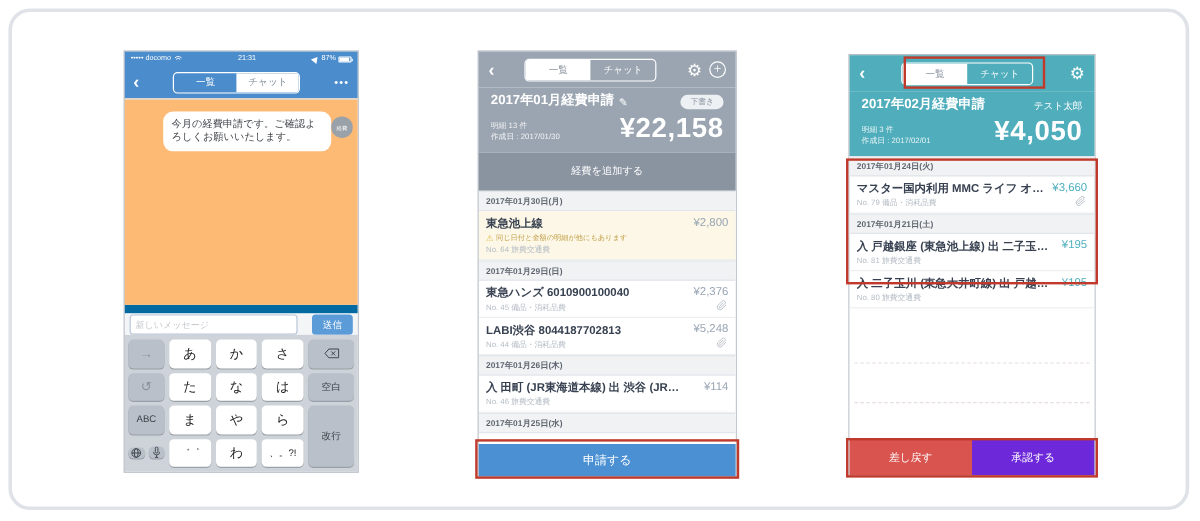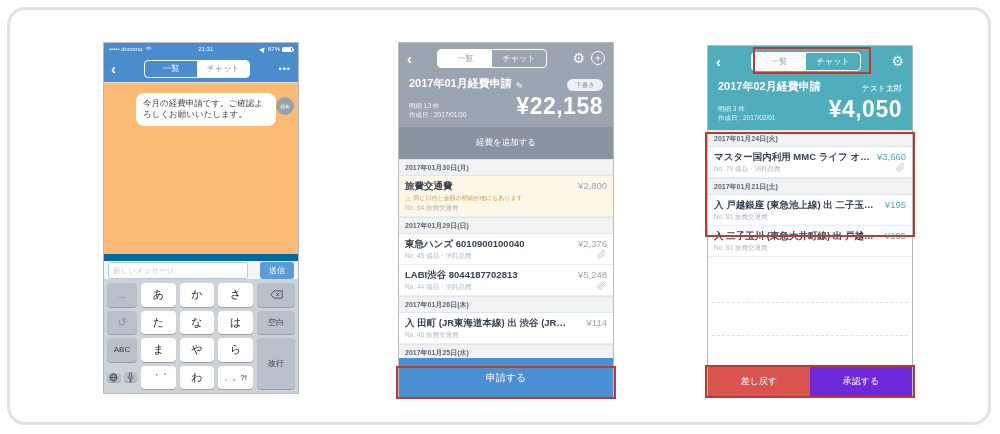--- a/index.html
+++ b/index.html
@@ -58,21 +58,21 @@
   .secrow{background:#f0f2f4;border-top:1px solid #e2e5e9;border-bottom:1px solid #e2e5e9;font-size:7px;color:#5f6670;padding:2.5px 6px;font-weight:bold;}
   .itemrow{position:relative;padding:4px 6px 3px;border-bottom:1px solid #eceef0;}
   .itemrow.warn{background:#fcf7e6;}
   .ititle{font-size:9.5px;color:#374151;font-weight:bold;padding-right:44px;white-space:nowrap;overflow:hidden;}
   .iamount{position:absolute;right:6px;top:4px;font-size:9.5px;color:#9aa6b4;}
   .teal-amt .iamount{color:#4fb0bd;}
   .isub{font-size:6.5px;color:#b4bcc4;margin-top:1px;}
   .iwarn{font-size:6px;color:#c2a04a;margin-top:1px;display:flex;align-items:center;gap:2px;}
   .warnicon{color:#e0b63f;font-size:7px;}
   .clip{position:absolute;right:7px;top:16px;width:9px;height:9px;}
-  .bigbtn{height:39px;background:#4a90d2;color:#fff;font-size:10px;display:flex;align-items:center;justify-content:center;margin-top:auto;}
+  .bigbtn{height:27px;background:#4a90d2;color:#fff;font-size:10px;display:flex;align-items:center;justify-content:center;margin-top:auto;}
   .btnrow{height:30px;display:flex;margin-top:auto;}
   .btn-reject{flex:1;background:#d9534f;color:#fff;font-size:9px;display:flex;align-items:center;justify-content:center;}
   .btn-approve{flex:1;background:#6d28d9;color:#fff;font-size:9px;display:flex;align-items:center;justify-content:center;}
   .p2{left:398px;top:42px;width:216px;height:356px;}
   .p2 .xnav,.p2 .xhead{background:#9ba5b1;}
   .p3{left:707px;top:45px;width:206px;height:352px;}
   .p3 .xnav,.p3 .xhead{background:#50aebc;}
   .dashline{position:absolute;left:4px;right:4px;border-top:1px dashed #e8dede;}
   
   .ann{position:absolute;border:2px solid #c0392b;pointer-events:none;z-index:5;}
@@ -179,21 +179,21 @@
           <span>明細 13 件</span><br>
           <span>作成日 : 2017/01/30</span>
         </span>
         <span class="amount">¥22,158</span>
       </div>
     </div>
     <div class="addbar">経費を追加する</div>
     <div class="list">
       <div class="secrow">2017年01月30日(月)</div>
       <div class="itemrow warn">
-        <div class="ititle">旅費交通費</div>
+        <div class="ititle">東急池上線</div>
         <div class="iamount">¥2,800</div>
         <div class="iwarn">
             <span class="warnicon">⚠</span>
             <span>同じ日付と金額の明細が他にもあります</span>
           </div>
         <div class="isub">No. 64 旅費交通費</div>
       </div>
       <div class="secrow">2017年01月29日(日)</div>
       <div class="itemrow">
         <div class="ititle">東急ハンズ 6010900100040</div>

